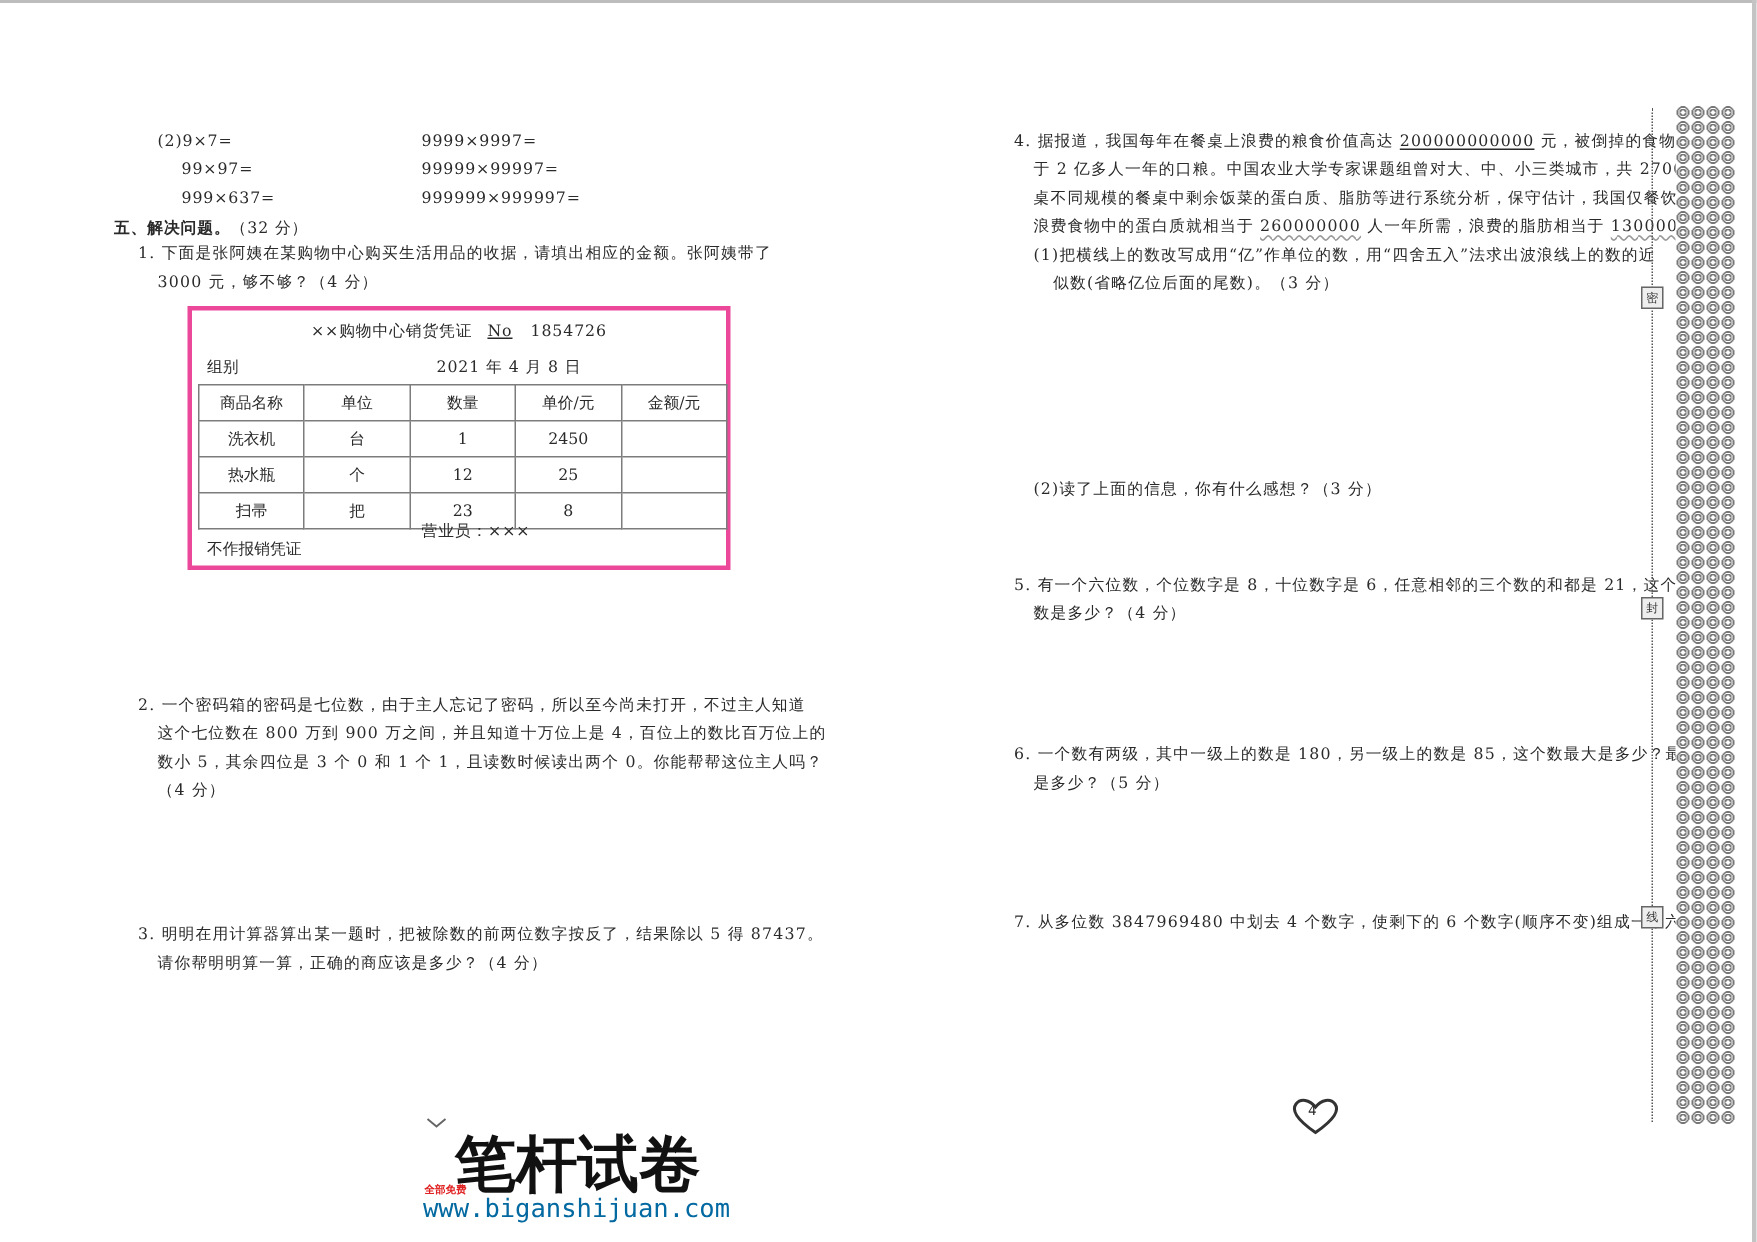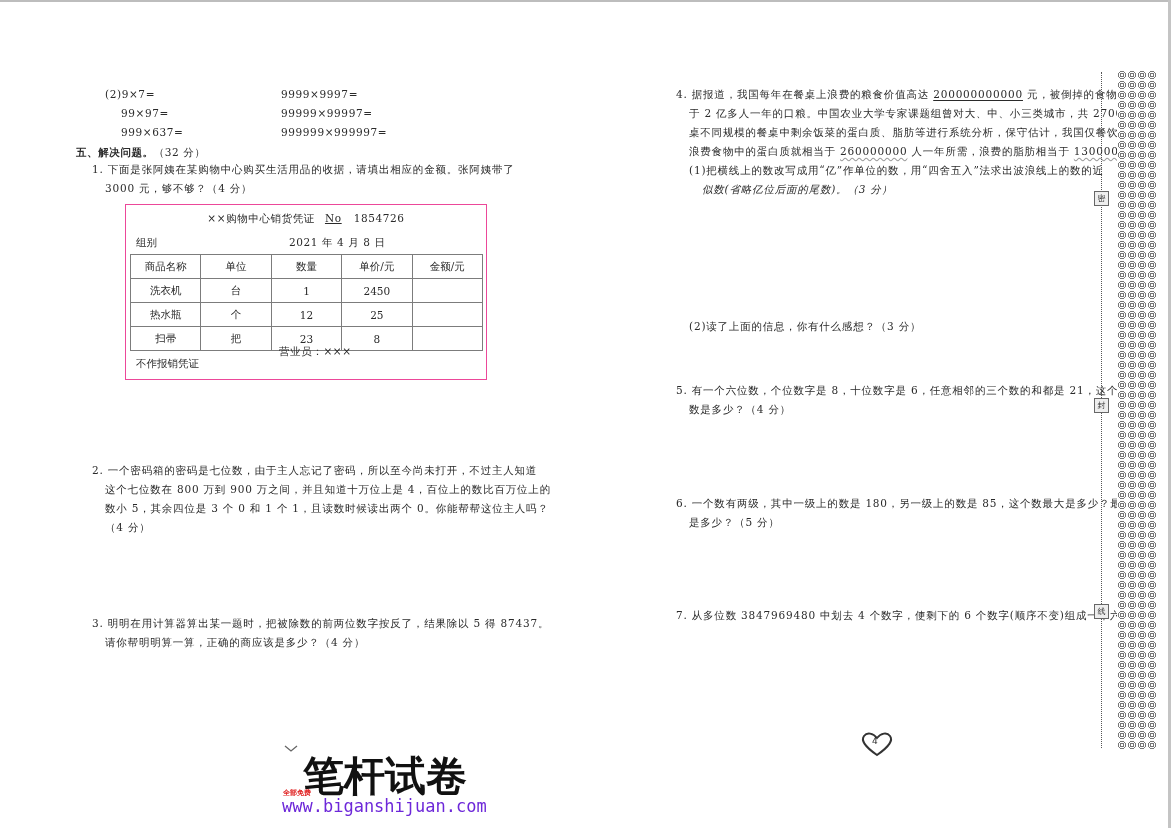--- a/index.html
+++ b/index.html
@@ -12,26 +12,26 @@
   .top-rule { position: absolute; left: 0; top: 0; width: 1171px; height: 2px; background: #bdbdbd; }
   .right-rule { position: absolute; right: 0; top: 0; width: 3px; height: 828px; background: #c4c4c4; }
 
   .abs { position: absolute; white-space: nowrap; }
   .txt { font-size: 10.5px; line-height: 16px; letter-spacing: 0.6px; }
   .bold { font-weight: bold; font-family: "DejaVu Sans", "Liberation Sans", sans-serif; }
 
   .para { position: absolute; font-size: 10.5px; line-height: 19px; letter-spacing: 0.8px; white-space: nowrap; }
   .para .l { display: block; }
   .para .ind { padding-left: 13px; }
-  .para .ind2 { padding-left: 26px; font-style: italic; }
+  .para .ind2 { padding-left: 26px; }
 
   
   .receipt {
     position: absolute; left: 125px; top: 204px; width: 362px; height: 176px;
-    border: 1px solid #ec4899; box-sizing: border-box;
+    border: 3px solid #ec4899; box-sizing: border-box;
   }
   .receipt .title { position: absolute; left: 0; width: 100%; top: 7px; text-align: center; font-size: 10.5px; letter-spacing: 0.6px; }
   .receipt .no { text-decoration: underline; margin-left: 10px; margin-right: 12px; }
   .receipt .group { position: absolute; left: 10px; top: 31px; font-size: 10.5px; }
   .receipt .date { position: absolute; left: 163px; top: 31px; font-size: 10.5px; letter-spacing: 0.6px; }
   .receipt table {
     position: absolute; left: 4px; top: 49px; width: 353px; border-collapse: collapse;
     font-size: 10.5px;
   }
   .receipt td, .receipt th {
@@ -58,21 +58,21 @@
     font-family: "DejaVu Sans", sans-serif;
   }
 
   .heart { position: absolute; left: 860px; top: 731px; width: 34px; height: 26px; }
   .heart-num { position: absolute; left: 872px; top: 736px; font-size: 9px; font-family: "DejaVu Sans", sans-serif; }
 
   .chev { position: absolute; left: 284px; top: 745px; width: 14px; height: 8px; }
 
   .brand-cn { position: absolute; left: 303px; top: 758px; font-size: 41px; line-height: 36px; color: #111; font-family: "DejaVu Sans", "Liberation Sans", sans-serif; font-weight: bold; letter-spacing: 0; }
   .brand-free { position: absolute; left: 283px; top: 788px; font-size: 7px; color: #e02020; font-family: "DejaVu Sans", sans-serif; font-weight: bold; }
-  .brand-url { position: absolute; left: 282px; top: 796px; font-size: 17px; color: #6d28d9; font-family: "DejaVu Sans Mono", "Liberation Mono", monospace; letter-spacing: 0; }
+  .brand-url { position: absolute; left: 282px; top: 796px; font-size: 17px; color: #0369a1; font-family: "DejaVu Sans Mono", "Liberation Mono", monospace; letter-spacing: 0; }
 </style>
 </head>
 <body>
 
 <div class="top-rule"></div>
 <div class="right-rule"></div>
 
 <div>
   <div>
     <span class="abs txt" style="left:105px;top:86px">(2)9×7=</span>

